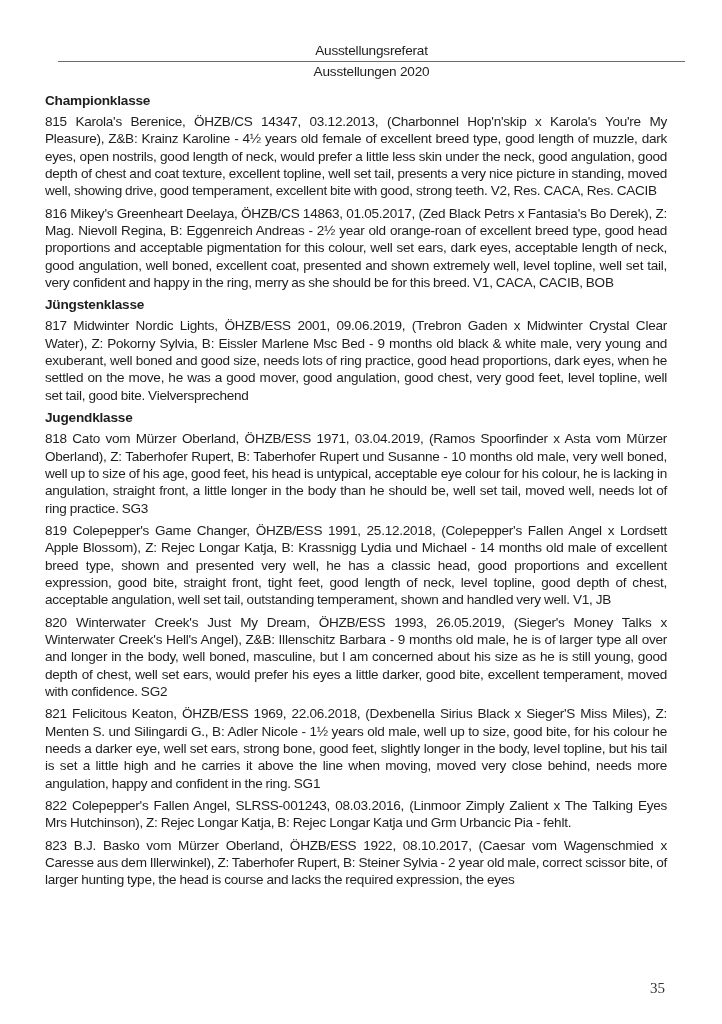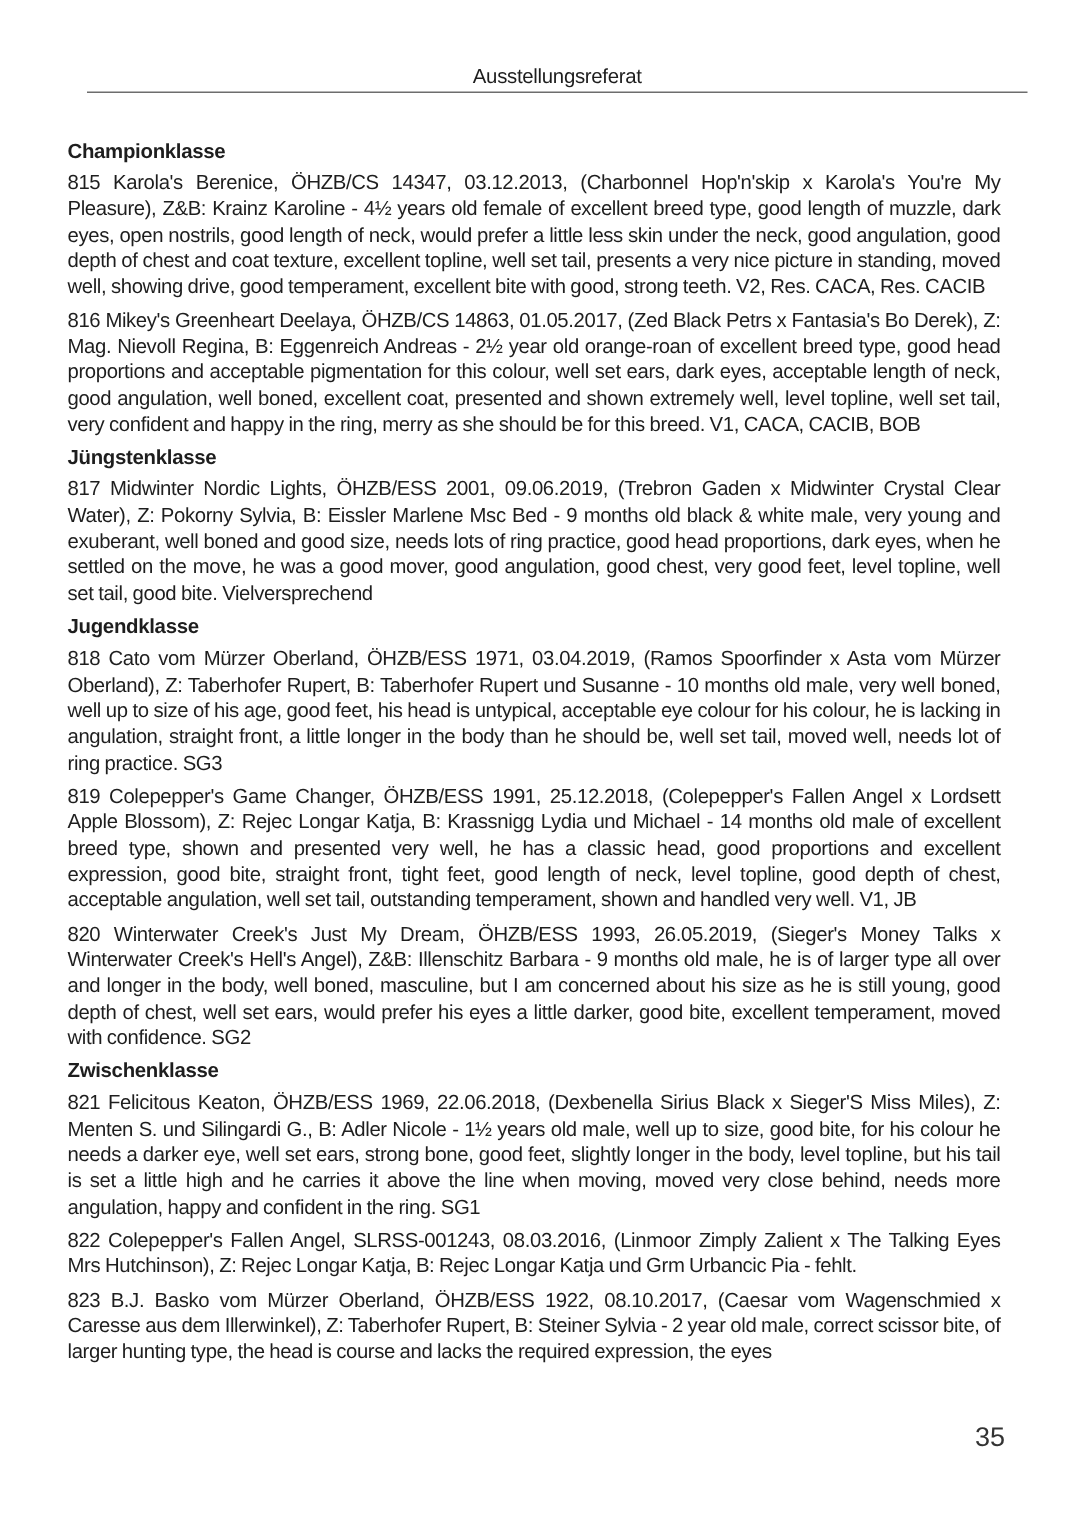--- a/index.html
+++ b/index.html
@@ -60,48 +60,48 @@
       text-decoration-thickness: 1px;
     }
     .content p {
       margin: 0 0 5px 0;
       text-align: justify;
       hyphens: manual;
     }
     .page-number {
       position: absolute;
       left: 650px;
-      top: 948px;
-      font-family: Liberation Sans, sans-serif;
-      font-size: 18px;
+      top: 980px;
+      font-family: Liberation Serif, serif;
+      font-size: 15px;
       color: #333333;
     }
   </style>
 </head>
 <body>
 
 <div class="page-header">
   <div class="h1">Ausstellungsreferat</div>
   <div class="rule"></div>
+  <div class="h2">Ausstellungen 2020</div>
 </div>
 
 <div class="content">
   <h2>Championklasse</h2>
   <p>815 Karola's Berenice, ÖHZB/CS 14347, 03.12.2013, (Charbonnel Hop'n'skip x Karola's You're My Pleasure), Z&amp;B: Krainz Karoline - 4½ years old female of excellent breed type, good length of muz­zle, dark eyes, open nostrils, good length of neck, would prefer a little less skin under the neck, good angulation, good depth of chest and coat texture, excellent topline, well set tail, presents a very nice picture in standing, moved well, showing drive, good temperament, excellent bite with good, strong teeth. V2, Res. CACA, Res. CACIB</p>
   <p>816 Mikey's Greenheart Deelaya, ÖHZB/CS 14863, 01.05.2017, (Zed Black Petrs x Fantasia's Bo Derek), Z: Mag. Nievoll Regina, B: Eggenreich Andreas - 2½ year old orange-roan of excellent breed type, good head proportions and acceptable pigmentation for this colour, well set ears, dark eyes, acceptable length of neck, good angulation, well boned, excellent coat, presented and shown ex­tremely well, level topline, well set tail, very confident and happy in the ring, merry as she should be for this breed. V1, CACA, CACIB, BOB</p>
 
 
   <h2>Jüngstenklasse</h2>
   <p>817 Midwinter Nordic Lights, ÖHZB/ESS 2001, 09.06.2019, (Trebron Gaden x Midwinter Crystal Clear Water), Z: Pokorny Sylvia, B: Eissler Marlene Msc Bed - 9 months old black &amp; white male, very young and exuberant, well boned and good size, needs lots of ring practice, good head proportions, dark eyes, when he settled on the move, he was a good mover, good angulation, good chest, very good feet, level topline, well set tail, good bite. Vielversprechend</p>
 
   <h2>Jugendklasse</h2>
   <p>818 Cato vom Mürzer Oberland, ÖHZB/ESS 1971, 03.04.2019, (Ramos Spoorfinder x Asta vom Mürzer Oberland), Z: Taberhofer Rupert, B: Taberhofer Rupert und Susanne - 10 months old male, very well boned, well up to size of his age, good feet, his head is untypical, acceptable eye colour for his colour, he is lacking in angulation, straight front, a little longer in the body than he should be, well set tail, moved well, needs lot of ring practice. SG3</p>
   <p>819 Colepepper's Game Changer, ÖHZB/ESS 1991, 25.12.2018, (Colepepper's Fallen Angel x Lordsett Apple Blossom), Z: Rejec Longar Katja, B: Krassnigg Lydia und Michael - 14 months old male of excellent breed type, shown and presented very well, he has a classic head, good propor­tions and excellent expression, good bite, straight front, tight feet, good length of neck, level topline, good depth of chest, acceptable angulation, well set tail, outstanding temperament, shown and handled very well. V1, JB</p>
   <p>820 Winterwater Creek's Just My Dream, ÖHZB/ESS 1993, 26.05.2019, (Sieger's Money Talks x Winterwater Creek's Hell's Angel), Z&amp;B: Illenschitz Barbara - 9 months old male, he is of larger type all over and longer in the body, well boned, masculine, but I am concerned about his size as he is still young, good depth of chest, well set ears, would prefer his eyes a little darker, good bite, excel­lent temperament, moved with confidence. SG2</p>
 
-  <h2>Zwischenklasse</h2>
   <p>821 Felicitous Keaton, ÖHZB/ESS 1969, 22.06.2018, (Dexbenella Sirius Black x Sieger'S Miss Miles), Z: Menten S. und Silingardi G., B: Adler Nicole - 1½ years old male, well up to size, good bite, for his colour he needs a darker eye, well set ears, strong bone, good feet, slightly longer in the body, level topline, but his tail is set a little high and he carries it above the line when moving, moved very close behind, needs more angulation, happy and confident in the ring. SG1</p>
 
   <p>822 Colepepper's Fallen Angel, SLRSS-001243, 08.03.2016, (Linmoor Zimply Zalient x The Talking Eyes Mrs Hutchinson), Z: Rejec Longar Katja, B: Rejec Longar Katja und Grm Urbancic Pia - fehlt.</p>
   <p>823 B.J. Basko vom Mürzer Oberland, ÖHZB/ESS 1922, 08.10.2017, (Caesar vom Wagenschmied x Caresse aus dem Illerwinkel), Z: Taberhofer Rupert, B: Steiner Sylvia - 2 year old male, correct scissor bite, of larger hunting type, the head is course and lacks the required expression, the eyes</p>
 </div>
 
 <div class="page-number">35</div>
 
 </body></html>

